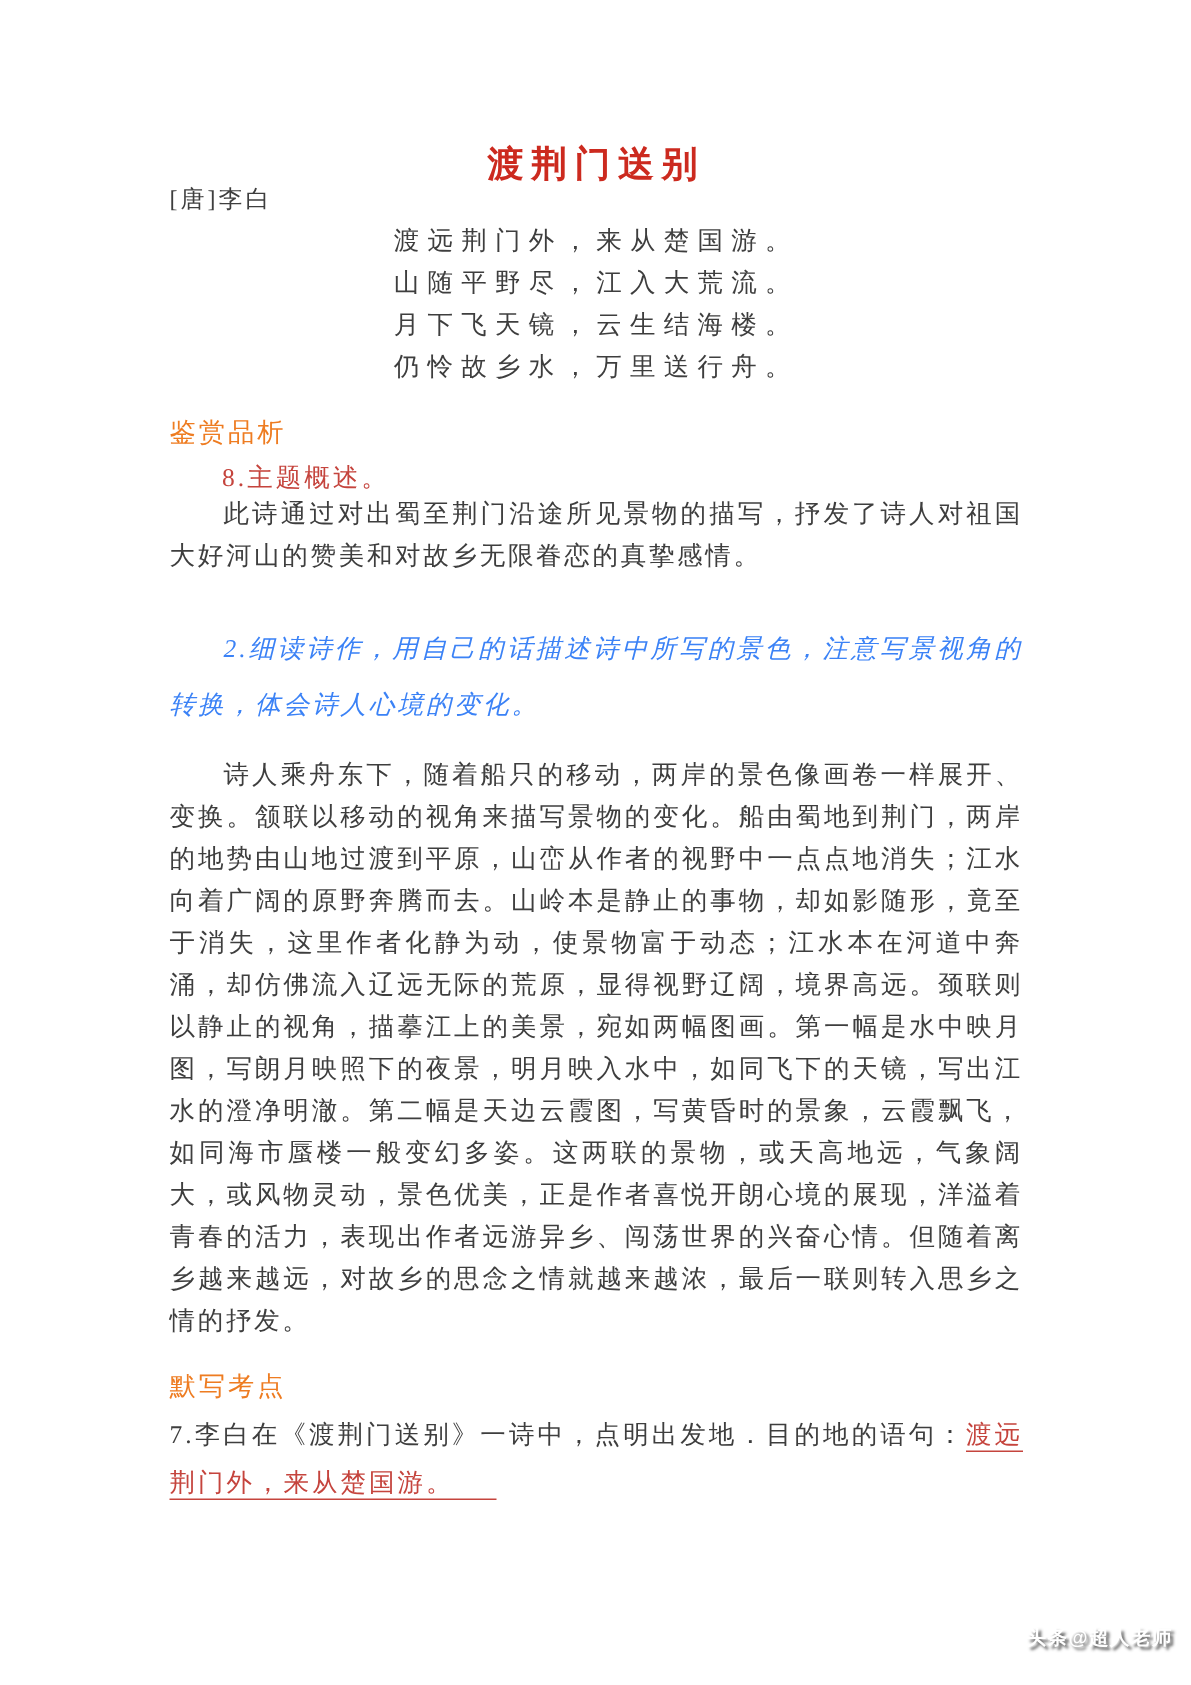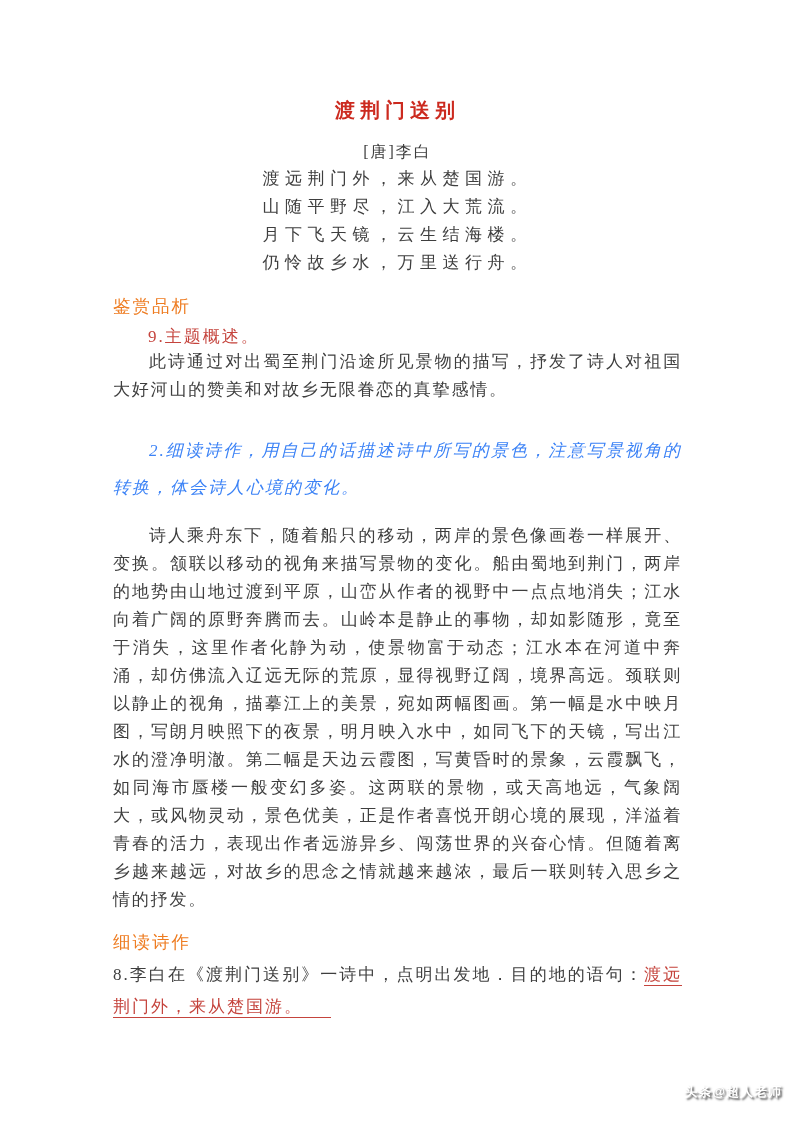--- a/index.html
+++ b/index.html
@@ -15,29 +15,29 @@
   .page {
     box-sizing: border-box;
     width: 794px;
     height: 1123px;
     padding: 97px 112px 0 113px;
   }
   .poem-title {
     margin: 0;
     text-align: center;
     font-family: "Liberation Sans", "DejaVu Sans", sans-serif;
-    font-size: 20px;
+    font-size: 24px;
     font-weight: bold;
     color: #cc2a1f;
     letter-spacing: 5px;
     line-height: 26px;
   }
   .poem-author {
-    margin-top: 18px;
-    text-align: center;
+    margin-top: 0;
+    text-align: left;
     font-size: 16px;
     letter-spacing: 2px;
     line-height: 21px;
     color: #3e3e3e;
   }
   .poem-body { margin-top: 3px; }
   .poem-line {
     text-align: center;
     font-size: 17px;
     line-height: 28px;
@@ -120,27 +120,27 @@
 
   <div class="poem-body">
     <div class="poem-line">渡远荆门外，来从楚国游。</div>
     <div class="poem-line">山随平野尽，江入大荒流。</div>
     <div class="poem-line">月下飞天镜，云生结海楼。</div>
     <div class="poem-line">仍怜故乡水，万里送行舟。</div>
   </div>
 
   <div class="section-heading">鉴赏品析</div>
 
-  <div class="point-label">9.主题概述。</div>
+  <div class="point-label">8.主题概述。</div>
 
   <p class="para">此诗通过对出蜀至荆门沿途所见景物的描写，抒发了诗人对祖国大好河山的赞美和对故乡无限眷恋的真挚感情。</p>
 
   <p class="para-red">2.细读诗作，用自己的话描述诗中所写的景色，注意写景视角的转换，体会诗人心境的变化。</p>
 
   <p class="para">诗人乘舟东下，随着船只的移动，两岸的景色像画卷一样展开、变换。颔联以移动的视角来描写景物的变化。船由蜀地到荆门，两岸的地势由山地过渡到平原，山峦从作者的视野中一点点地消失；江水向着广阔的原野奔腾而去。山岭本是静止的事物，却如影随形，竟至于消失，这里作者化静为动，使景物富于动态；江水本在河道中奔涌，却仿佛流入辽远无际的荒原，显得视野辽阔，境界高远。颈联则以静止的视角，描摹江上的美景，宛如两幅图画。第一幅是水中映月图，写朗月映照下的夜景，明月映入水中，如同飞下的天镜，写出江水的澄净明澈。第二幅是天边云霞图，写黄昏时的景象，云霞飘飞，如同海市蜃楼一般变幻多姿。这两联的景物，或天高地远，气象阔大，或风物灵动，景色优美，正是作者喜悦开朗心境的展现，洋溢着青春的活力，表现出作者远游异乡、闯荡世界的兴奋心情。但随着离乡越来越远，对故乡的思念之情就越来越浓，最后一联则转入思乡之情的抒发。</p>
 
-  <div class="section-heading dictation-heading">细读诗作</div>
+  <div class="section-heading dictation-heading">默写考点</div>
 
-  <p class="dictation-question"><span>8.李白在《渡荆门送别》一诗中，点明出发地．目的地的语句：</span><span class="dictation-answer">渡远荆门外，来从楚国游。</span></p>
+  <p class="dictation-question"><span>7.李白在《渡荆门送别》一诗中，点明出发地．目的地的语句：</span><span class="dictation-answer">渡远荆门外，来从楚国游。</span></p>
 
 </div>
 
 <div class="watermark">头条@超人老师</div>
 
 </body></html>

